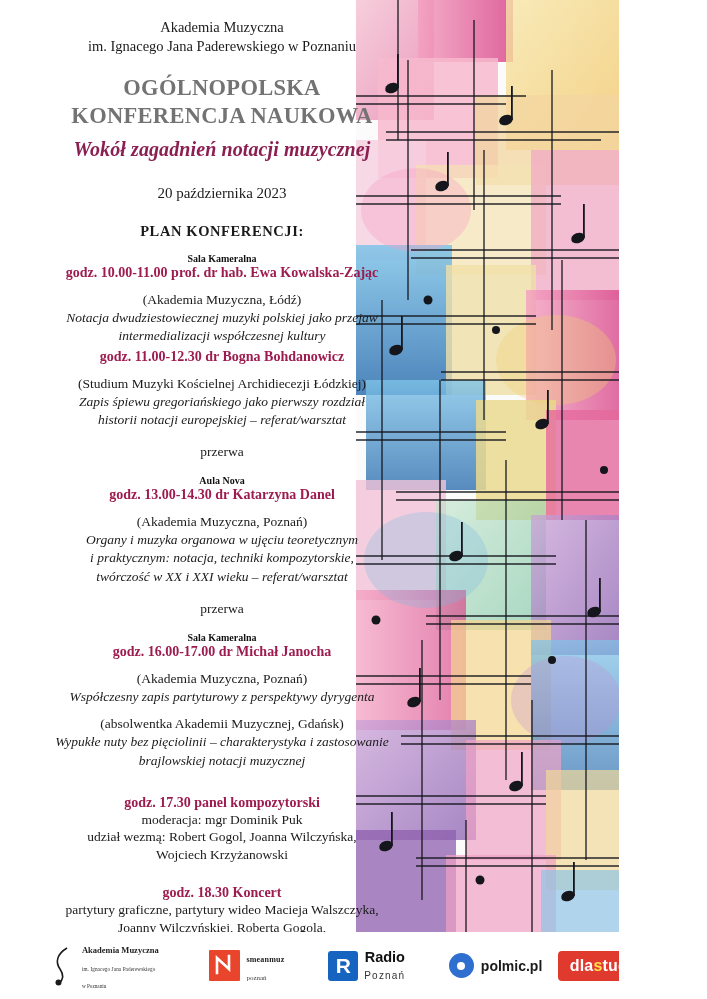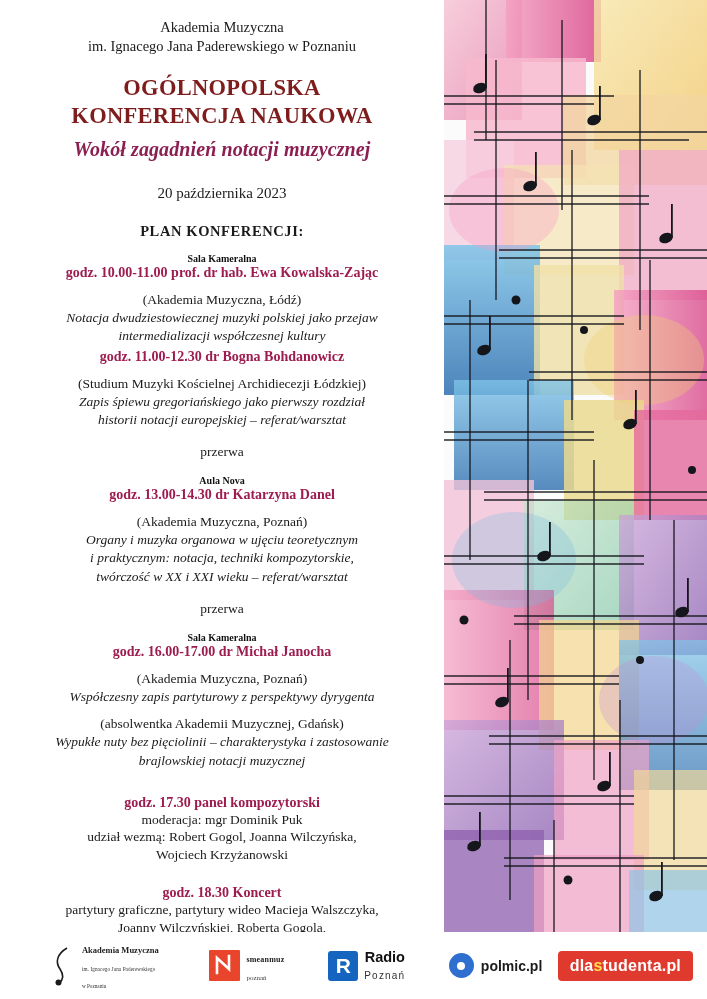--- a/index.html
+++ b/index.html
@@ -3,21 +3,21 @@
 <meta charset="utf-8">
 <style>
   html,body{margin:0;padding:0;}
   body{
     width:707px;height:999px;
     background:#ffffff;
     font-family:"Liberation Serif", serif;
     color:#1a1a1a;
     overflow:hidden;
   }
-  .poster{position:relative;width:707px;height:999px;overflow:hidden;}
+  .poster{position:relative;width:619px;height:999px;overflow:hidden;}
 
   
   .art{
     position:absolute;right:0;top:0;width:263px;height:932px;
     background:#fdfdfd;
     overflow:hidden;
   }
   .art svg{display:block;width:263px;height:932px;}
 
   
@@ -30,21 +30,21 @@
 
   .org{
     font-size:14.5px;line-height:1.32;color:#1b1b1b;
     margin-top:4px;
   }
 
   .title{
     margin-top:18px;
     font-size:22.5px;line-height:1.22;font-weight:bold;
     letter-spacing:.3px;
-    color:#7f1d1d;
+    color:#737373;
   }
   .subtitle{
     margin-top:9px;
     font-size:20px;font-style:italic;font-weight:bold;
     color:#8c1f52;
     letter-spacing:.1px;
   }
   .date{
     margin-top:24px;font-size:15px;color:#1b1b1b;
   }

